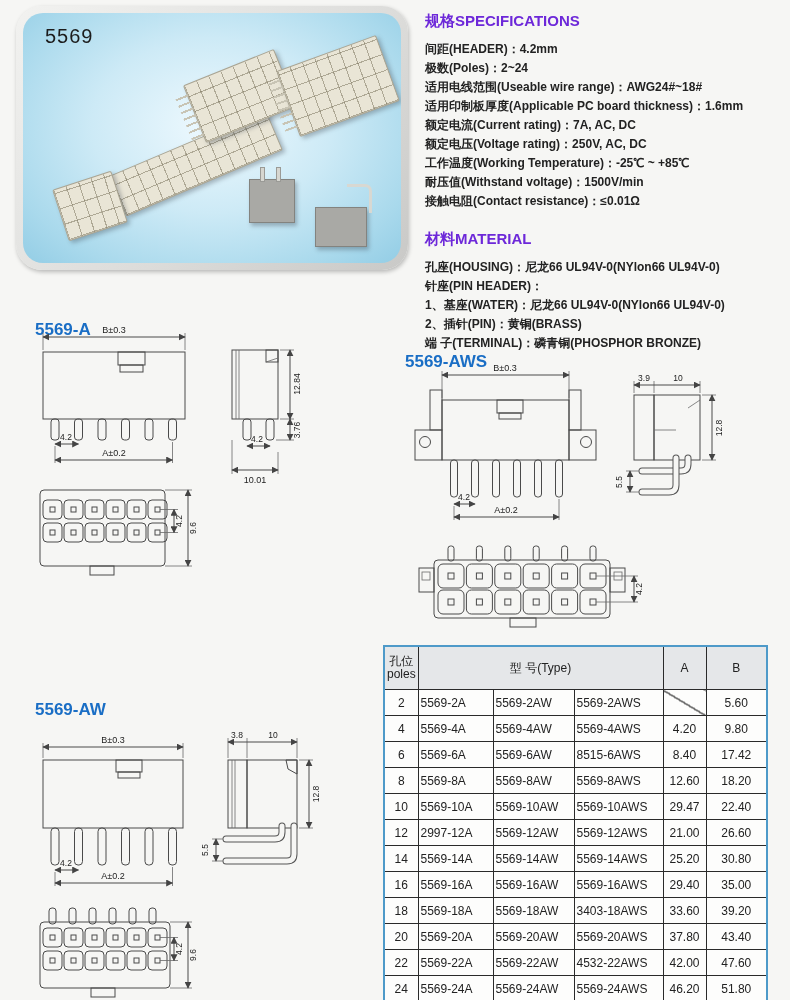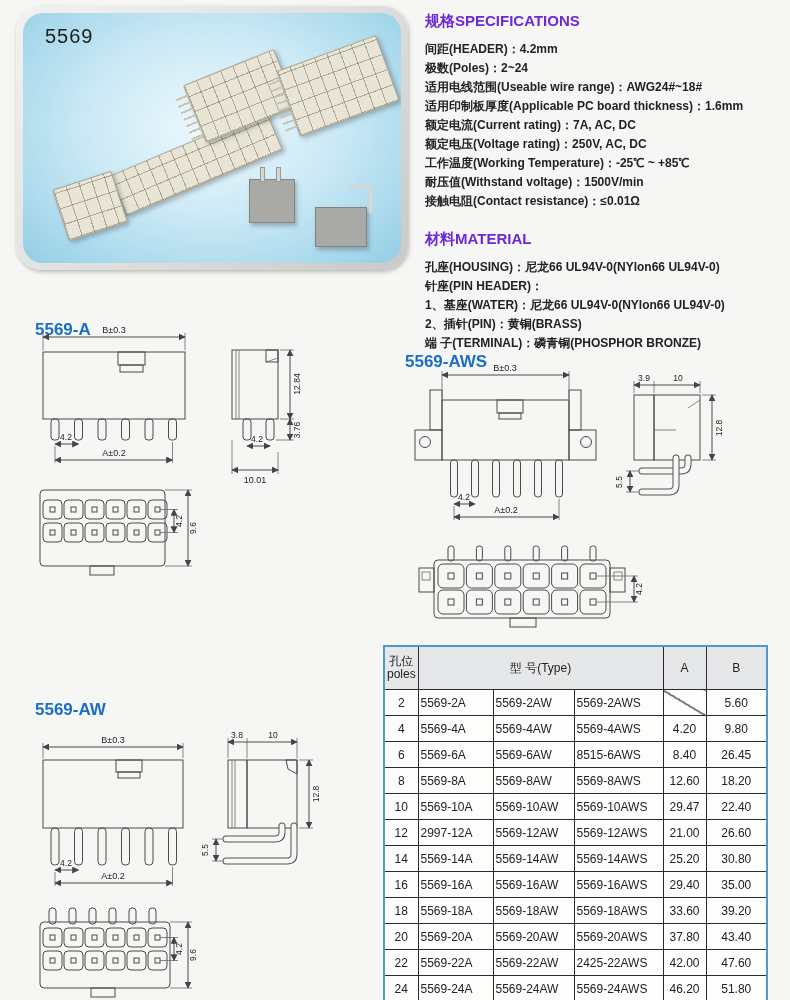--- a/index.html
+++ b/index.html
@@ -471,21 +471,21 @@
         <td class="type-cell">5569-4AWS</td>
         <td>4.20</td>
         <td>9.80</td>
       </tr>
       <tr>
         <td>6</td>
         <td class="type-cell">5569-6A</td>
         <td class="type-cell">5569-6AW</td>
         <td class="type-cell">8515-6AWS</td>
         <td>8.40</td>
-        <td>26.45</td>
+        <td>17.42</td>
       </tr>
       <tr>
         <td>8</td>
         <td class="type-cell">5569-8A</td>
         <td class="type-cell">5569-8AW</td>
         <td class="type-cell">5569-8AWS</td>
         <td>12.60</td>
         <td>18.20</td>
       </tr>
       <tr>
@@ -517,37 +517,37 @@
         <td class="type-cell">5569-16A</td>
         <td class="type-cell">5569-16AW</td>
         <td class="type-cell">5569-16AWS</td>
         <td>29.40</td>
         <td>35.00</td>
       </tr>
       <tr>
         <td>18</td>
         <td class="type-cell">5569-18A</td>
         <td class="type-cell">5569-18AW</td>
-        <td class="type-cell">5569-18AWS</td>
+        <td class="type-cell">3403-18AWS</td>
         <td>33.60</td>
         <td>39.20</td>
       </tr>
       <tr>
         <td>20</td>
         <td class="type-cell">5569-20A</td>
         <td class="type-cell">5569-20AW</td>
         <td class="type-cell">5569-20AWS</td>
         <td>37.80</td>
         <td>43.40</td>
       </tr>
       <tr>
         <td>22</td>
         <td class="type-cell">5569-22A</td>
         <td class="type-cell">5569-22AW</td>
-        <td class="type-cell">2425-22AWS</td>
+        <td class="type-cell">4532-22AWS</td>
         <td>42.00</td>
         <td>47.60</td>
       </tr>
       <tr>
         <td>24</td>
         <td class="type-cell">5569-24A</td>
         <td class="type-cell">5569-24AW</td>
         <td class="type-cell">5569-24AWS</td>
         <td>46.20</td>
         <td>51.80</td>

